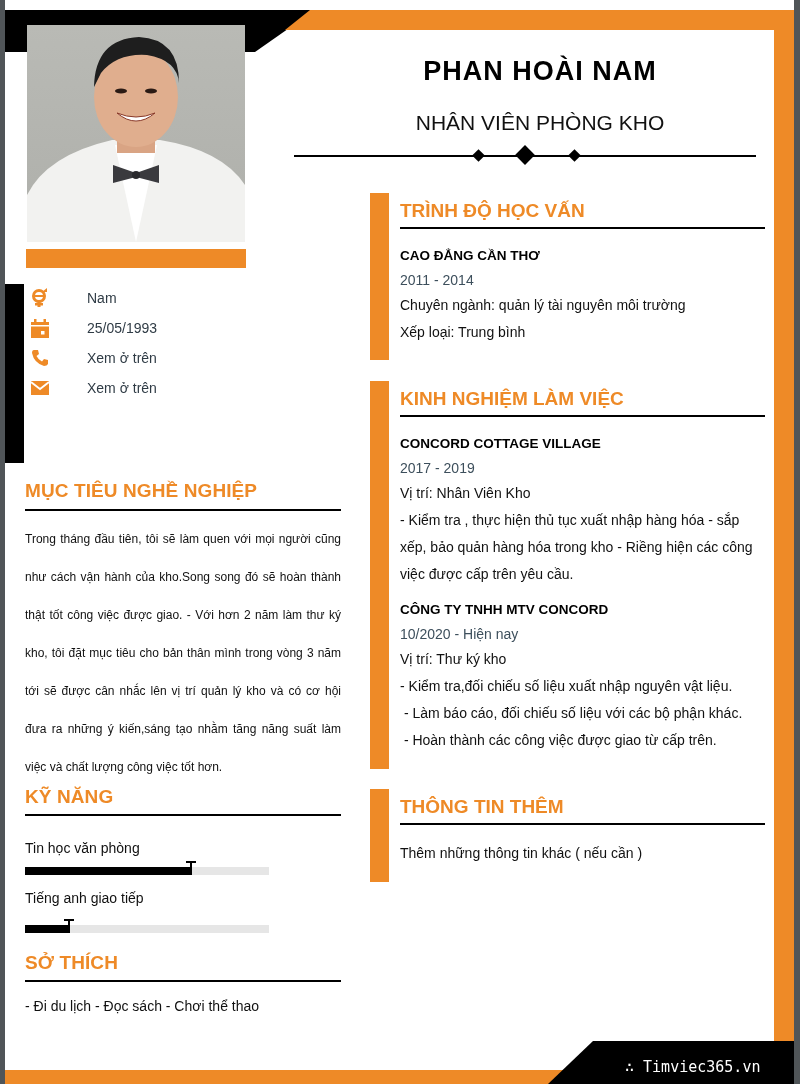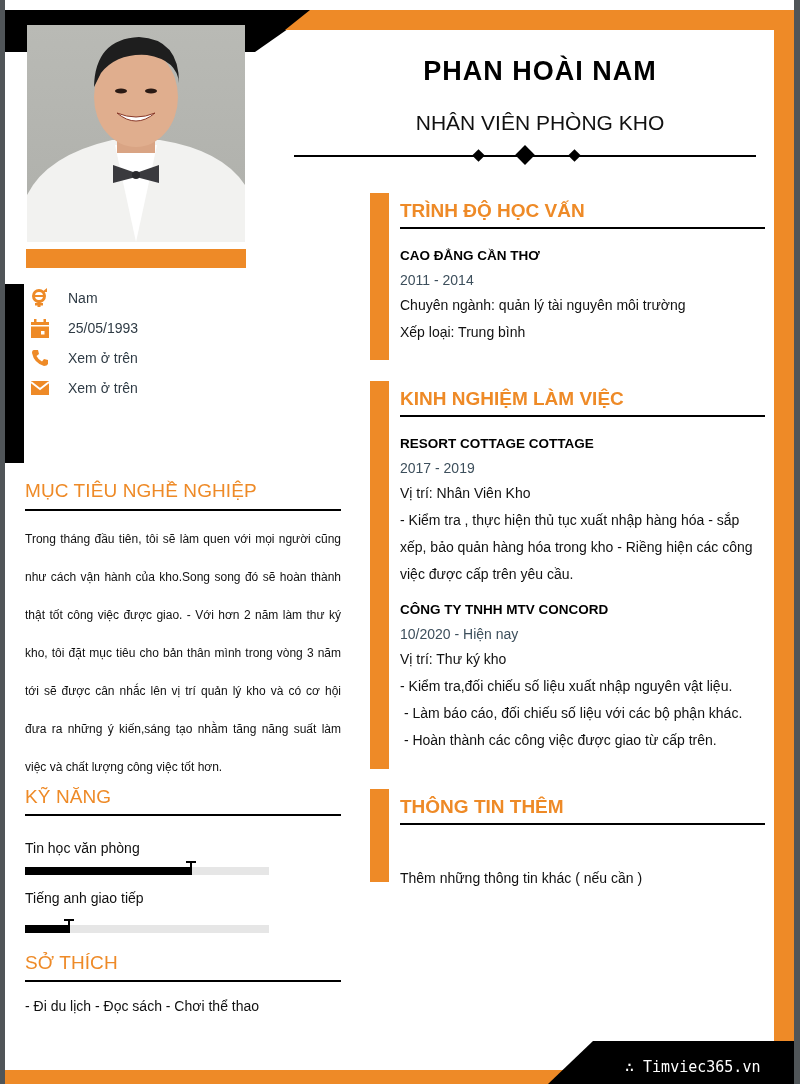--- a/index.html
+++ b/index.html
@@ -17,28 +17,28 @@
   .bottom-black { left: 548px; top: 1041px; width: 246px; height: 43px; background: #000; clip-path: polygon(45px 0, 100% 0, 100% 100%, 0 100%); }
   .watermark { left: 625px; top: 1058px; font-family: "DejaVu Sans Mono", monospace; font-size: 15px; color: #fff; white-space: nowrap; }
   .left-black-bar { left: 5px; top: 284px; width: 19px; height: 179px; background: #000; }
 
   
   .photo { left: 27px; top: 25px; width: 218px; height: 217px; background: linear-gradient(180deg,#b9bab5 0%, #aeafaa 100%); overflow: hidden; }
   .photo-bar { left: 26px; top: 249px; width: 220px; height: 19px; background: #EE8A27; }
 
   
   .contact { left: 30px; top: 286px; width: 300px; }
-  .contact-row { display: flex; align-items: flex-start; height: 30px; }
+  .contact-row { display: flex; align-items: flex-start; height: 30px; gap: 19px; }
   .contact-icon { width: 20px; height: 20px; margin-right: 18px; margin-top: 2px; display:flex; align-items:center; justify-content:center; }
   .contact-text { font-size: 14px; color: #2f3b45; line-height: 24px; }
   .contact-row.tall { height: 60px; }
   .contact-row.tall .contact-text { line-height: 30px; margin-top: -3px; }
 
   
-  .sec-title { font-size: 19px; font-weight: normal; color: #EE8A27; letter-spacing: 0.1px; }
+  .sec-title { font-size: 19px; font-weight: bold; color: #EE8A27; letter-spacing: 0.1px; }
   .sec-rule { height: 2px; background: #000; }
 
   .left-col { left: 25px; width: 316px; }
   .objective { left: 25px; top: 520px; width: 316px; font-size: 12px; line-height: 38px; text-align: justify; color: #111; }
 
   .skill-label { font-size: 14px; color: #111; }
   .skill-track { height: 8px; background: #e6e6e6; width: 244px; position: relative; }
   .skill-fill { position: absolute; left: 0; top: 0; height: 8px; background: #000; }
   .skill-handle { position: absolute; top: -6px; width: 10px; height: 14px; }
   .skill-handle::before { content: ""; position: absolute; left: 0; top: 0; width: 10px; height: 2px; background: #000; }
@@ -174,30 +174,30 @@
 <div class="abs right-col sec-rule" style="top:227px;"></div>
 <div class="abs right-col r-company" style="top:248px;">CAO ĐẲNG CẦN THƠ</div>
 <div class="abs right-col r-date" style="top:272px;">2011 - 2014</div>
 <div class="abs right-col r-text" style="top:297px;">Chuyên ngành: quản lý tài nguyên môi trường</div>
 <div class="abs right-col r-text" style="top:324px;">Xếp loại: Trung bình</div>
 
 <div class="abs accent" style="top:381px; height:388px;"></div>
 <div class="abs right-col r-title" style="top:388px;">KINH NGHIỆM LÀM VIỆC</div>
 <div class="abs right-col sec-rule" style="top:415px;"></div>
 
-<div class="abs right-col r-company" style="top:436px;">RESORT COTTAGE COTTAGE</div>
+<div class="abs right-col r-company" style="top:436px;">CONCORD COTTAGE VILLAGE</div>
 <div class="abs right-col r-date" style="top:460px;">2017 - 2019</div>
 <div class="abs right-col r-text" style="top:485px;">Vị trí: Nhân Viên Kho</div>
 <div class="abs right-col r-text" style="top:512px;">- Kiểm tra , thực hiện thủ tục xuất nhập hàng hóa - sắp</div>
 <div class="abs right-col r-text" style="top:539px;">xếp, bảo quản hàng hóa trong kho - Riềng hiện các công</div>
 <div class="abs right-col r-text" style="top:566px;">việc được cấp trên yêu cầu.</div>
 
 <div class="abs right-col r-company" style="top:602px;">CÔNG TY TNHH MTV CONCORD</div>
 <div class="abs right-col r-date" style="top:626px;">10/2020 - Hiện nay</div>
 <div class="abs right-col r-text" style="top:651px;">Vị trí: Thư ký kho</div>
 <div class="abs right-col r-text" style="top:678px; white-space:pre;">- Kiểm tra,đối chiếu số liệu xuất nhập nguyên vật liệu.</div>
 <div class="abs right-col r-text" style="top:705px; white-space:pre;"> - Làm báo cáo, đối chiếu số liệu với các bộ phận khác.</div>
 <div class="abs right-col r-text" style="top:732px; white-space:pre;"> - Hoàn thành các công việc được giao từ cấp trên.</div>
 
 <div class="abs accent" style="top:789px; height:93px;"></div>
 <div class="abs right-col r-title" style="top:796px;">THÔNG TIN THÊM</div>
 <div class="abs right-col sec-rule" style="top:823px;"></div>
-<div class="abs right-col r-text" style="top:845px;margin-top:25px;">Thêm những thông tin khác ( nếu cần )</div>
+<div class="abs right-col r-text" style="top:845px;">Thêm những thông tin khác ( nếu cần )</div>
 
 </body></html>

